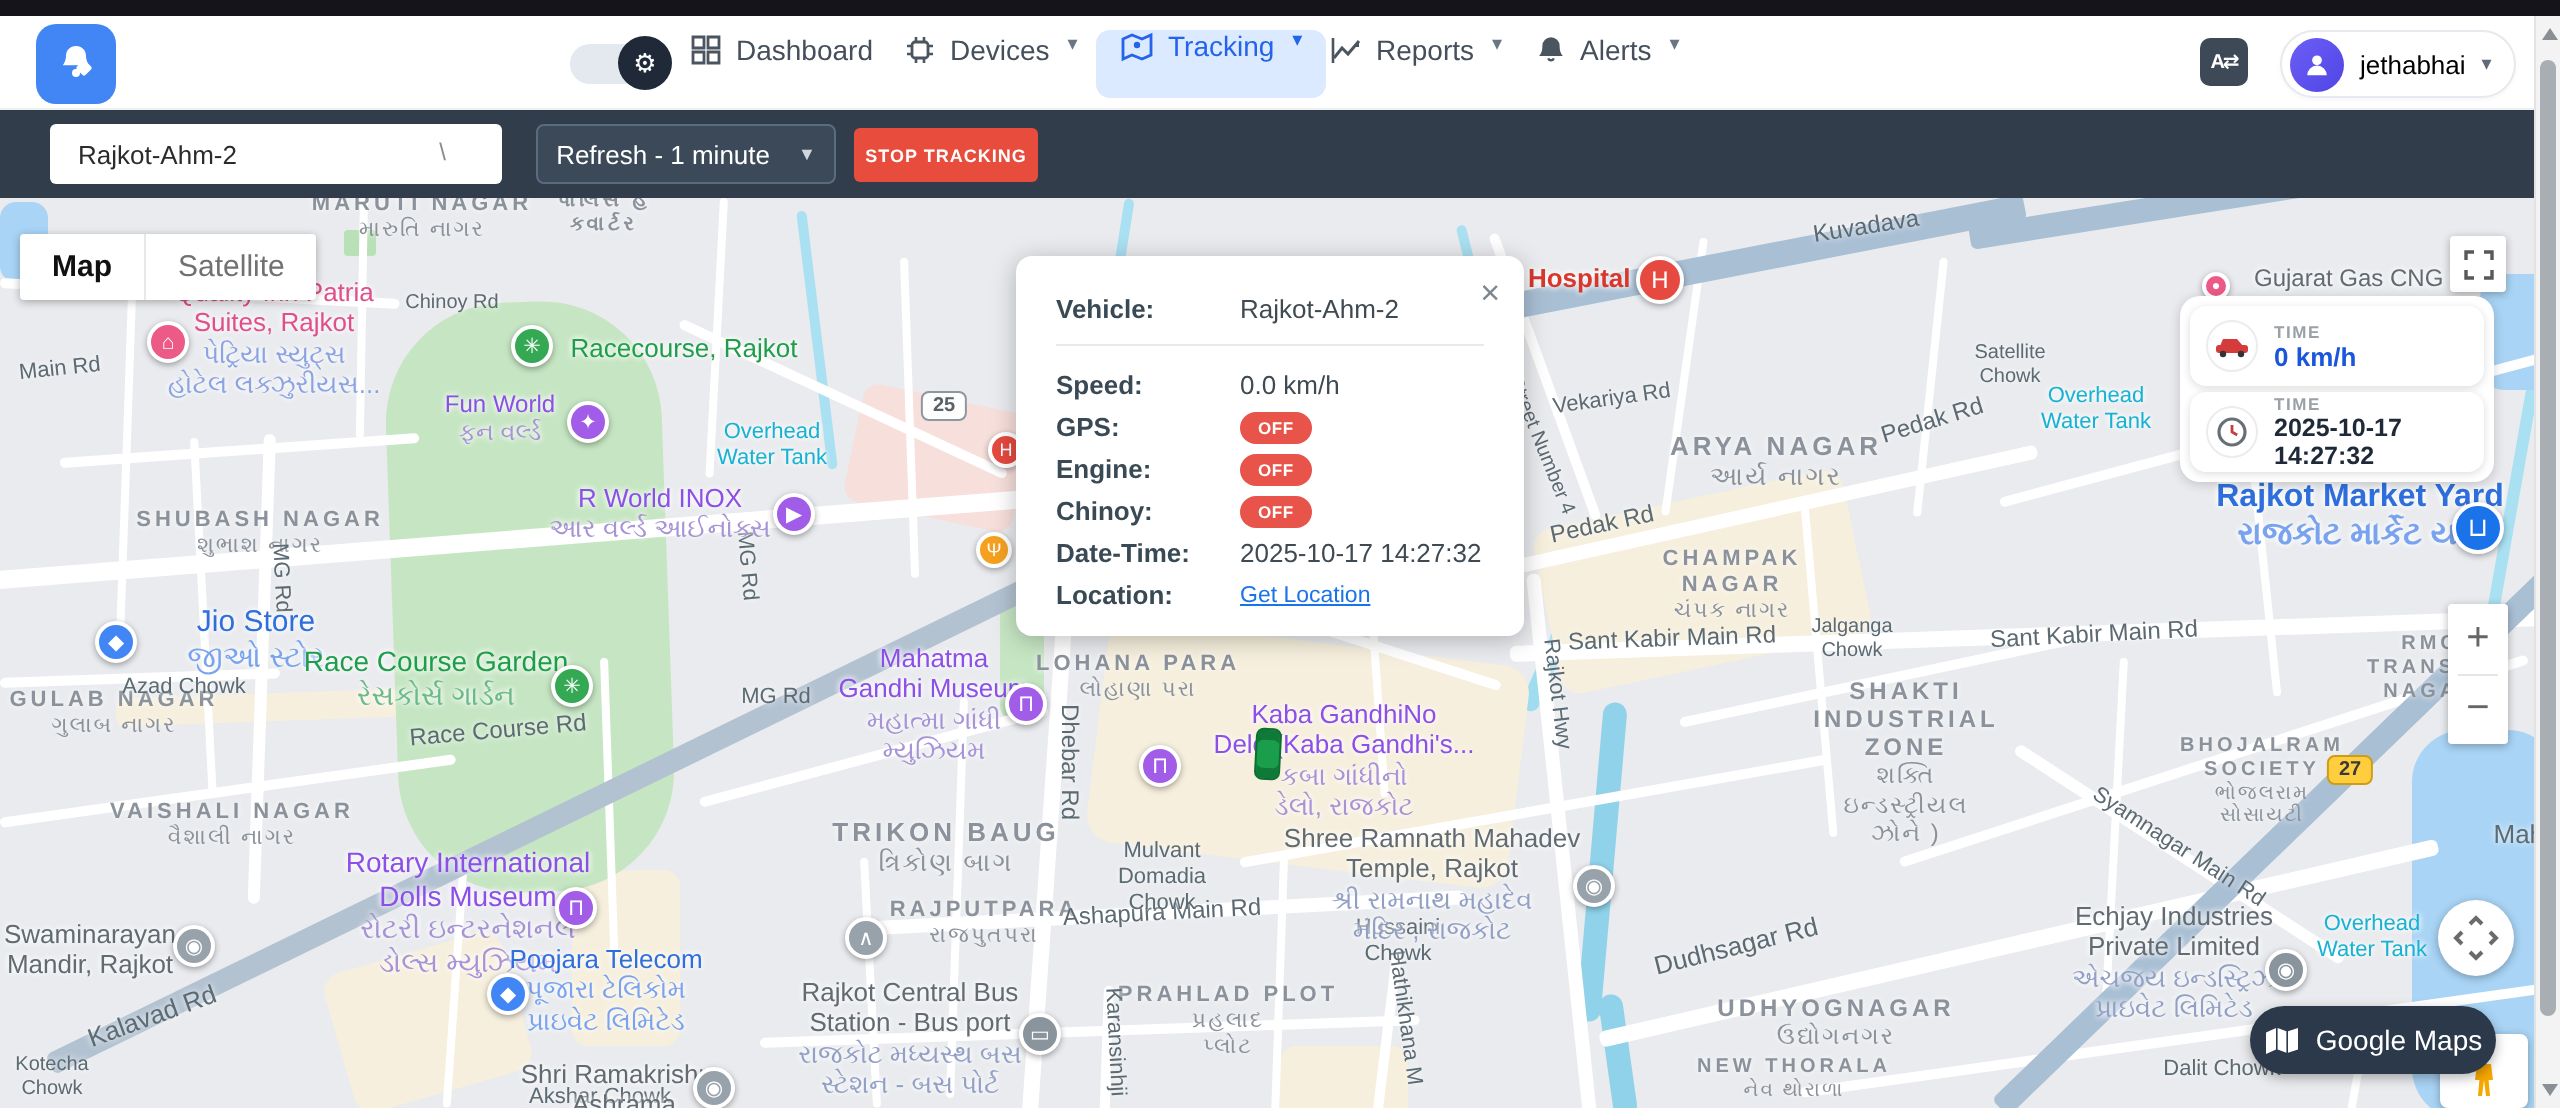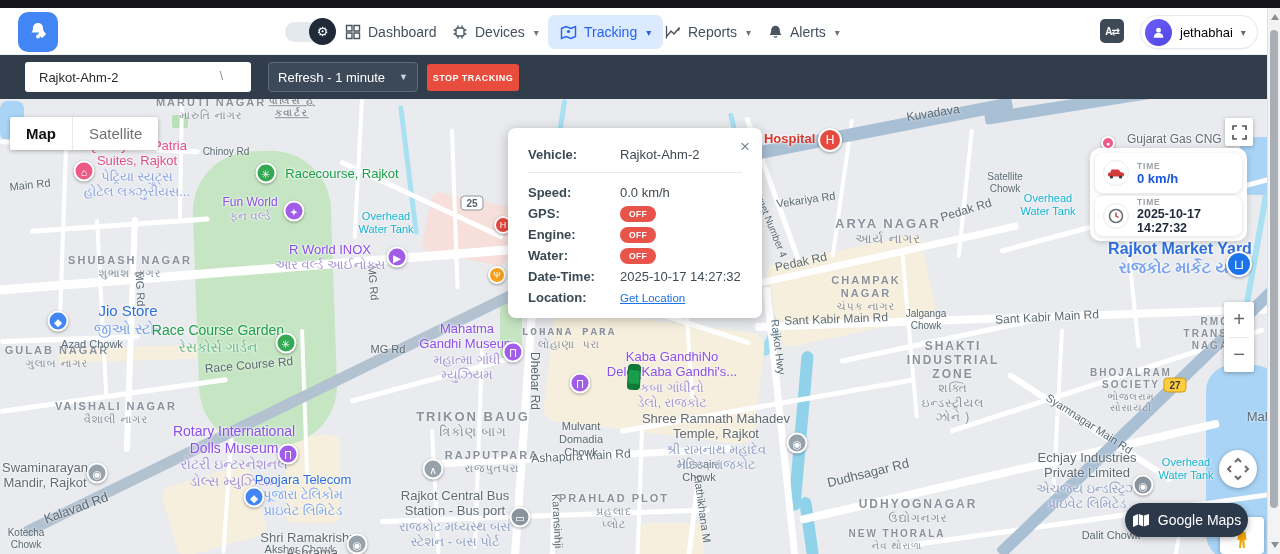--- a/index.html
+++ b/index.html
@@ -7,21 +7,21 @@
   body{position:relative;background:#e9ebee}
 
   
   .top-strip{position:absolute;left:0;top:0;width:1280px;height:8px;background:#14141a;z-index:60}
 
   
   .navbar{position:absolute;left:0;top:8px;width:1280px;height:47px;background:#ffffff;z-index:55;display:flex;align-items:center;border-bottom:1px solid #eef0f2}
   .logo{position:absolute;left:18px;top:4px;width:40px;height:40px;border-radius:10px;background:#4285f4;display:flex;align-items:center;justify-content:center}
   .toggle{position:absolute;left:285px;top:14px;width:48px;height:20px;border-radius:10px;background:#e4e9f0}
   .toggle-knob{position:absolute;right:-3px;top:-4px;width:27px;height:27px;border-radius:50%;background:#1f2937;color:#fff;display:flex;align-items:center;justify-content:center;font-size:13px}
-  .nav-item{position:absolute;top:9px;height:30px;display:flex;align-items:center;gap:7px;font-size:14px;color:#46505c;font-weight:500;cursor:pointer}
+  .nav-item{position:absolute;top:9px;height:30px;display:flex;align-items:flex-start;gap:7px;font-size:14px;color:#46505c;font-weight:500;cursor:pointer}
   .nav-item .caret{font-size:10px;color:#6b7684;margin-left:2px}
   .nav-item.active{background:#dbeafe;border-radius:7px;padding:0 12px;color:#2563eb;top:7px;height:34px}
   .nav-item.active .caret{color:#2563eb}
   .translate{position:absolute;left:1100px;top:11px;width:24px;height:24px;background:#3d4956;border-radius:5px;color:#fff;display:flex;align-items:center;justify-content:center;font-size:10px;font-weight:bold;letter-spacing:-1px}
   .userpill{position:absolute;left:1140px;top:7px;width:118px;height:34px;border:1px solid #e6e9ed;border-radius:17px;background:#fff;display:flex;align-items:center;gap:8px;padding-left:4px;box-shadow:0 1px 2px rgba(0,0,0,.04)}
   .avatar{width:27px;height:27px;border-radius:50%;background:linear-gradient(135deg,#6d5df6,#4f46e5);display:flex;align-items:center;justify-content:center}
   .username{font-size:13px;color:#000000}
   .userpill .caret{font-size:10px;color:#5f6b78}
 
   
@@ -245,21 +245,21 @@
     <div class="area-fill" style="left: 0px; top: 2px; width: 24px; height: 40px; background: rgb(169, 212, 245); border-radius: 8px; transform: rotate(0deg);"></div>
     <div class="area-fill" style="left: 172px; top: 16px; width: 16px; height: 13px; background: rgb(185, 224, 182); border-radius: 2px; transform: rotate(0deg);"></div>
     <div class="area-fill" style="left: 500px; top: 200px; width: 22px; height: 62px; background: rgb(198, 230, 195); border-radius: 8px; transform: rotate(0deg);"></div>
     <div class="area-fill" style="left: 228px; top: 66px; width: 58px; height: 55px; background: rgb(180, 221, 177); border-radius: 50px; transform: rotate(0deg);"></div>
     <div class="area-fill" style="left: 196px; top: 52px; width: 138px; height: 295px; background: rgb(198, 230, 195); border-radius: 60px; transform: rotate(-2deg);"></div>
 
 <div class="lbl area" style="left: 211px; top: 10px; transform: translate(-50%, -50%) rotate(0deg);">
       <div>MARUTI NAGAR</div>
       <div class="sub">મારુતિ નાગર</div>
     </div>
-    <div class="lbl area" style="left: 292px; top: 8px; font-size: 10px; transform: translate(-50%, -50%) rotate(0deg); text-decoration: underline;">
+    <div class="lbl area" style="left: 302px; top: 8px; font-size: 10px; transform: translate(-50%, -50%) rotate(0deg);">
       <div>પોલિસ હે</div>
       <div>ક્વાર્ટર</div>
     </div>
     <div class="lbl area" style="left: 130px; top: 168px; transform: translate(-50%, -50%) rotate(0deg);">
       <div>SHUBASH NAGAR</div>
       <div class="sub">શુભાશ નાગર</div>
     </div>
     <div class="lbl area" style="left: 57px; top: 258px; transform: translate(-50%, -50%) rotate(0deg);">
       <div>GULAB NAGAR</div>
       <div class="sub">ગુલાબ નાગર</div>
@@ -269,21 +269,21 @@
       <div class="sub">વૈશાલી નાગર</div>
     </div>
     <div class="lbl area" style="left: 473px; top: 325px; font-size: 13px; transform: translate(-50%, -50%) rotate(0deg);">
       <div>TRIKON BAUG</div>
       <div class="sub">ત્રિકોણ બાગ</div>
     </div>
     <div class="lbl area" style="left: 492px; top: 363px; transform: translate(-50%, -50%) rotate(0deg);">
       <div>RAJPUTPARA</div>
       <div class="sub">રાજપુતપરા</div>
     </div>
-    <div class="lbl area" style="left: 569px; top: 240px; transform: translate(-50%, -50%) rotate(0deg); font-family: Liberation Mono, monospace;">
+    <div class="lbl area" style="left: 569px; top: 240px; transform: translate(-50%, -50%) rotate(0deg);">
       <div>LOHANA PARA</div>
       <div class="sub">લોહાણા પરા</div>
     </div>
     <div class="lbl area" style="left: 888px; top: 132px; font-size: 13px; transform: translate(-50%, -50%) rotate(0deg);">
       <div>ARYA NAGAR</div>
       <div class="sub">આર્ય નાગર</div>
     </div>
     <div class="lbl area" style="left: 866px; top: 180px; transform: translate(-50%, -50%) rotate(0deg); margin-top: 14px;">
       <div>CHAMPAK</div>
       <div>NAGAR</div>
@@ -581,21 +581,21 @@
     </div>
     <div class="prow">
       <span class="pl">GPS:</span>
       <span class="off-pill">OFF</span>
     </div>
     <div class="prow">
       <span class="pl">Engine:</span>
       <span class="off-pill">OFF</span>
     </div>
     <div class="prow">
-      <span class="pl">Water:</span>
+      <span class="pl">Chinoy:</span>
       <span class="off-pill">OFF</span>
     </div>
     <div class="prow">
       <span class="pl">Date-Time:</span>
       <span class="pv">2025-10-17 14:27:32</span>
     </div>
     <div class="prow">
       <span class="pl">Location:</span>
       <span class="loc-link">Get Location</span>
     </div>

